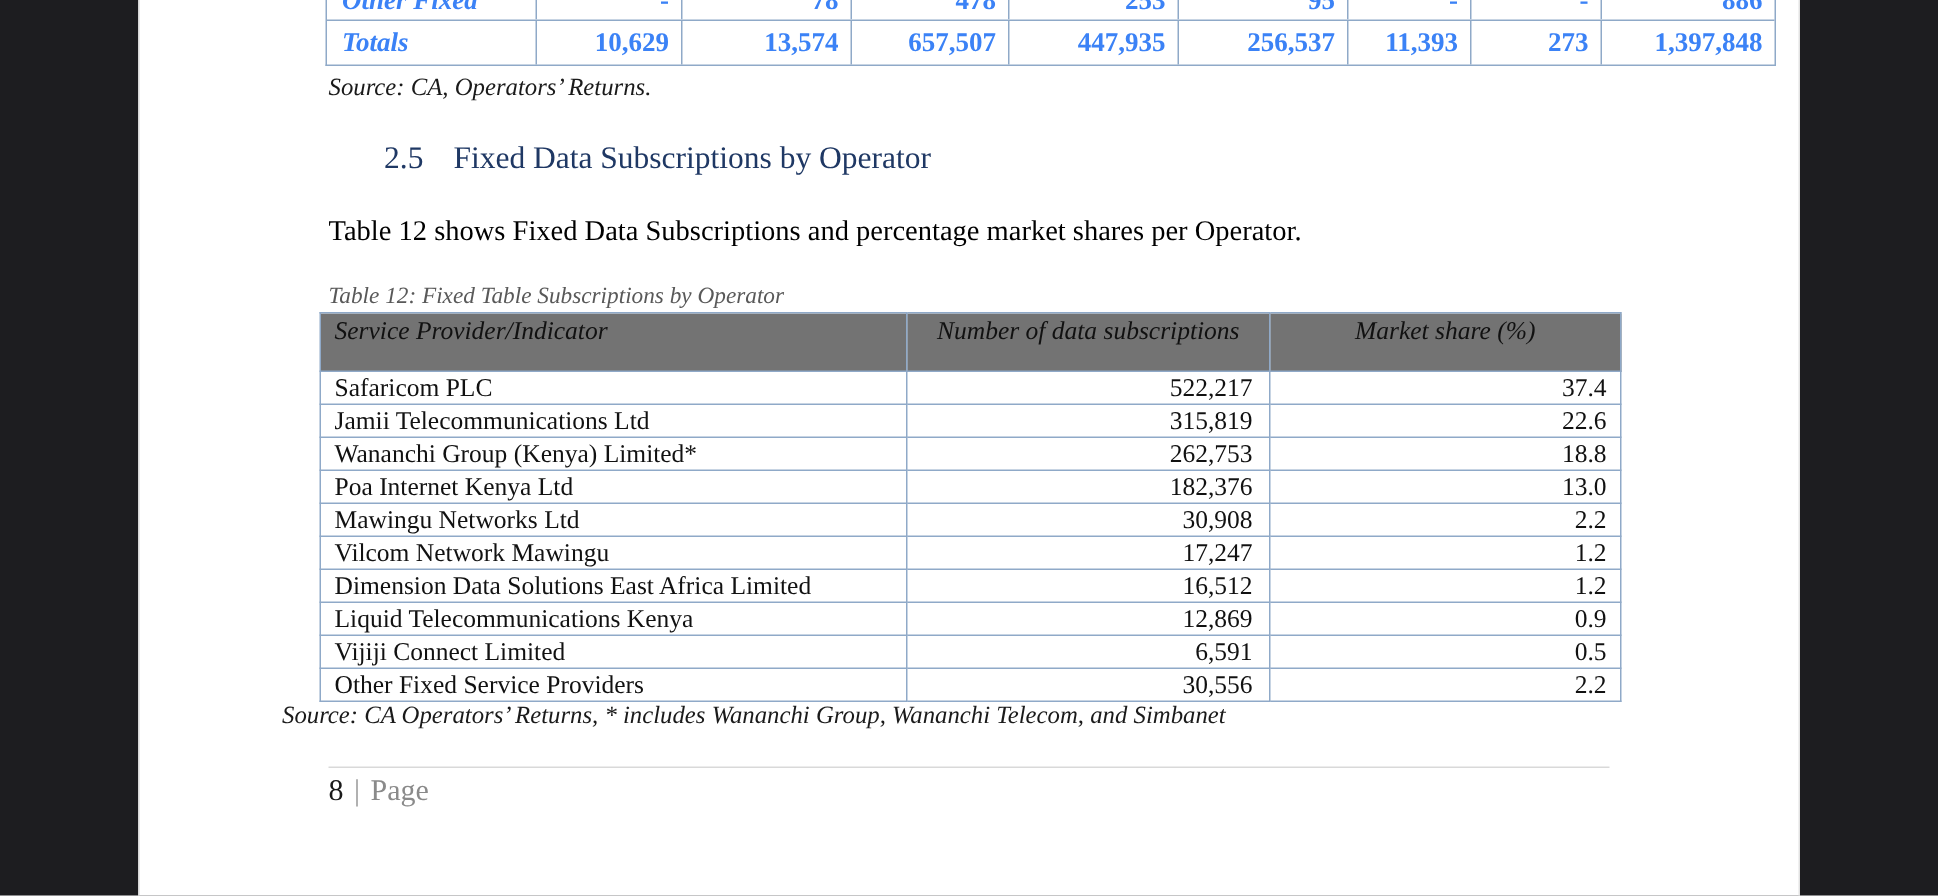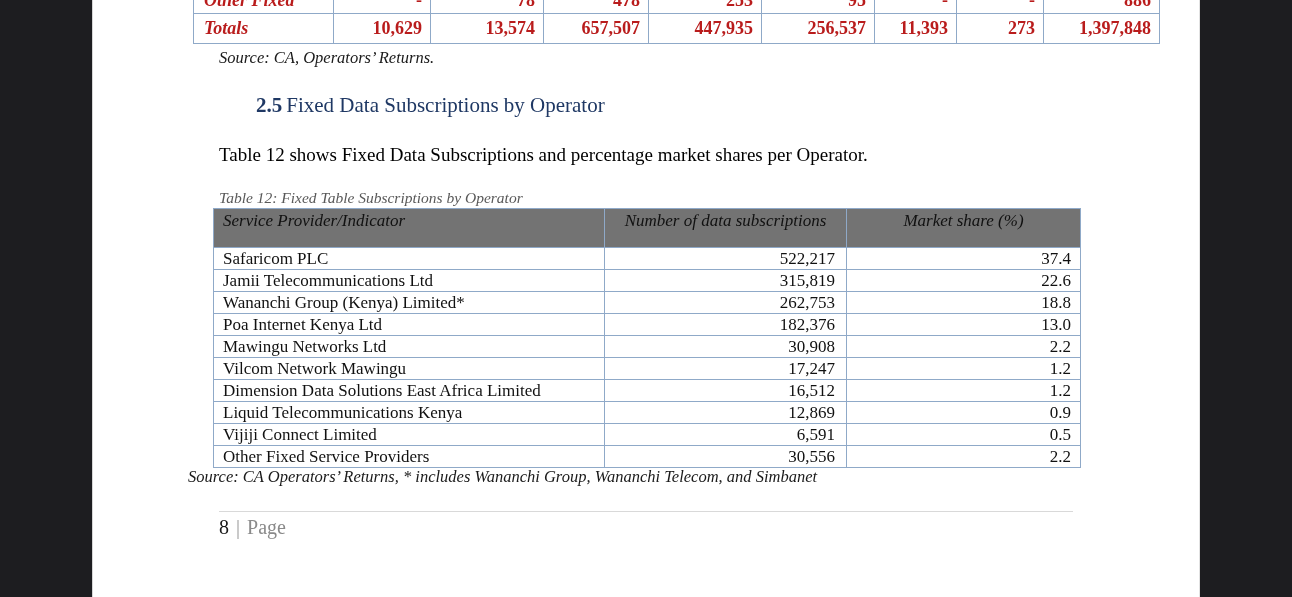--- a/index.html
+++ b/index.html
@@ -10,43 +10,43 @@
     position:relative;
   }
   .page{
     position:absolute;left:92px;top:0;width:1108px;height:597px;
     background:#ffffff;
     border-left:1px solid #d6d6d6;border-right:1px solid #e2e2e2;
     box-sizing:border-box;
   }
   
   .tt{
-    position:absolute;left:100px;top:0;width:965px;
+    position:absolute;left:124px;top:0;width:965px;
     border:1px solid #8fa9c8;border-top:none;box-sizing:content-box;
-    color:#b91c1c;
+    color:#3b82f6;
   }
   .tt-row{display:flex;}
   .tt-partial{height:13px;overflow:hidden;border-bottom:1px solid #8fa9c8;}
   .tt-totals{height:29px;}
   .tt-cell{box-sizing:border-box;border-right:1px solid #8fa9c8;overflow:hidden;}
   .tt-cell:last-child{border-right:none;}
   .tt-label{padding-left:10px;text-align:left;font-weight:bold;font-style:italic;}
   .tt-num{text-align:right;padding-right:8px;font-weight:bold;}
   .tt-partial .clip{display:block;margin-top:-12px;line-height:24px;font-size:18px;font-weight:bold;}
   .tt-partial .tt-label .clip{font-style:italic;}
   .tt-totals .tt-cell{display:flex;align-items:center;font-size:18px;}
   .tt-totals .tt-num{justify-content:flex-end;}
   .w0{width:140px;} .w1{width:97px;} .w2{width:113px;} .w3{width:105px;}
   .w4{width:113px;} .w5{width:113px;} .w6{width:82px;} .w7{width:87px;} .w8{width:115px;}
   
   .src1{position:absolute;left:126px;top:48px;font-style:italic;font-size:16.5px;color:#1a1a1a;}
   .src2{position:absolute;left:95px;top:467px;font-style:italic;font-size:16.5px;color:#1a1a1a;}
   
   .heading{position:absolute;left:163px;top:93px;font-size:21px;color:#1f3864;font-weight:normal;margin:0;}
-  .heading .secnum{margin-right:4px;font-weight:bold;}
+  .heading .secnum{margin-right:20px;}
   .intro{position:absolute;left:126px;top:144px;font-size:19px;color:#000000;margin:0;}
   .caption{position:absolute;left:126px;top:189px;font-size:15.5px;font-style:italic;color:#595959;}
   
   .t12{
     position:absolute;left:120px;top:208px;width:867px;
     border-collapse:collapse;table-layout:fixed;
     font-size:17px;color:#111;
   }
   .t12 th,.t12 td{border:1px solid #8fa9c8;}
   .t12 thead th{

